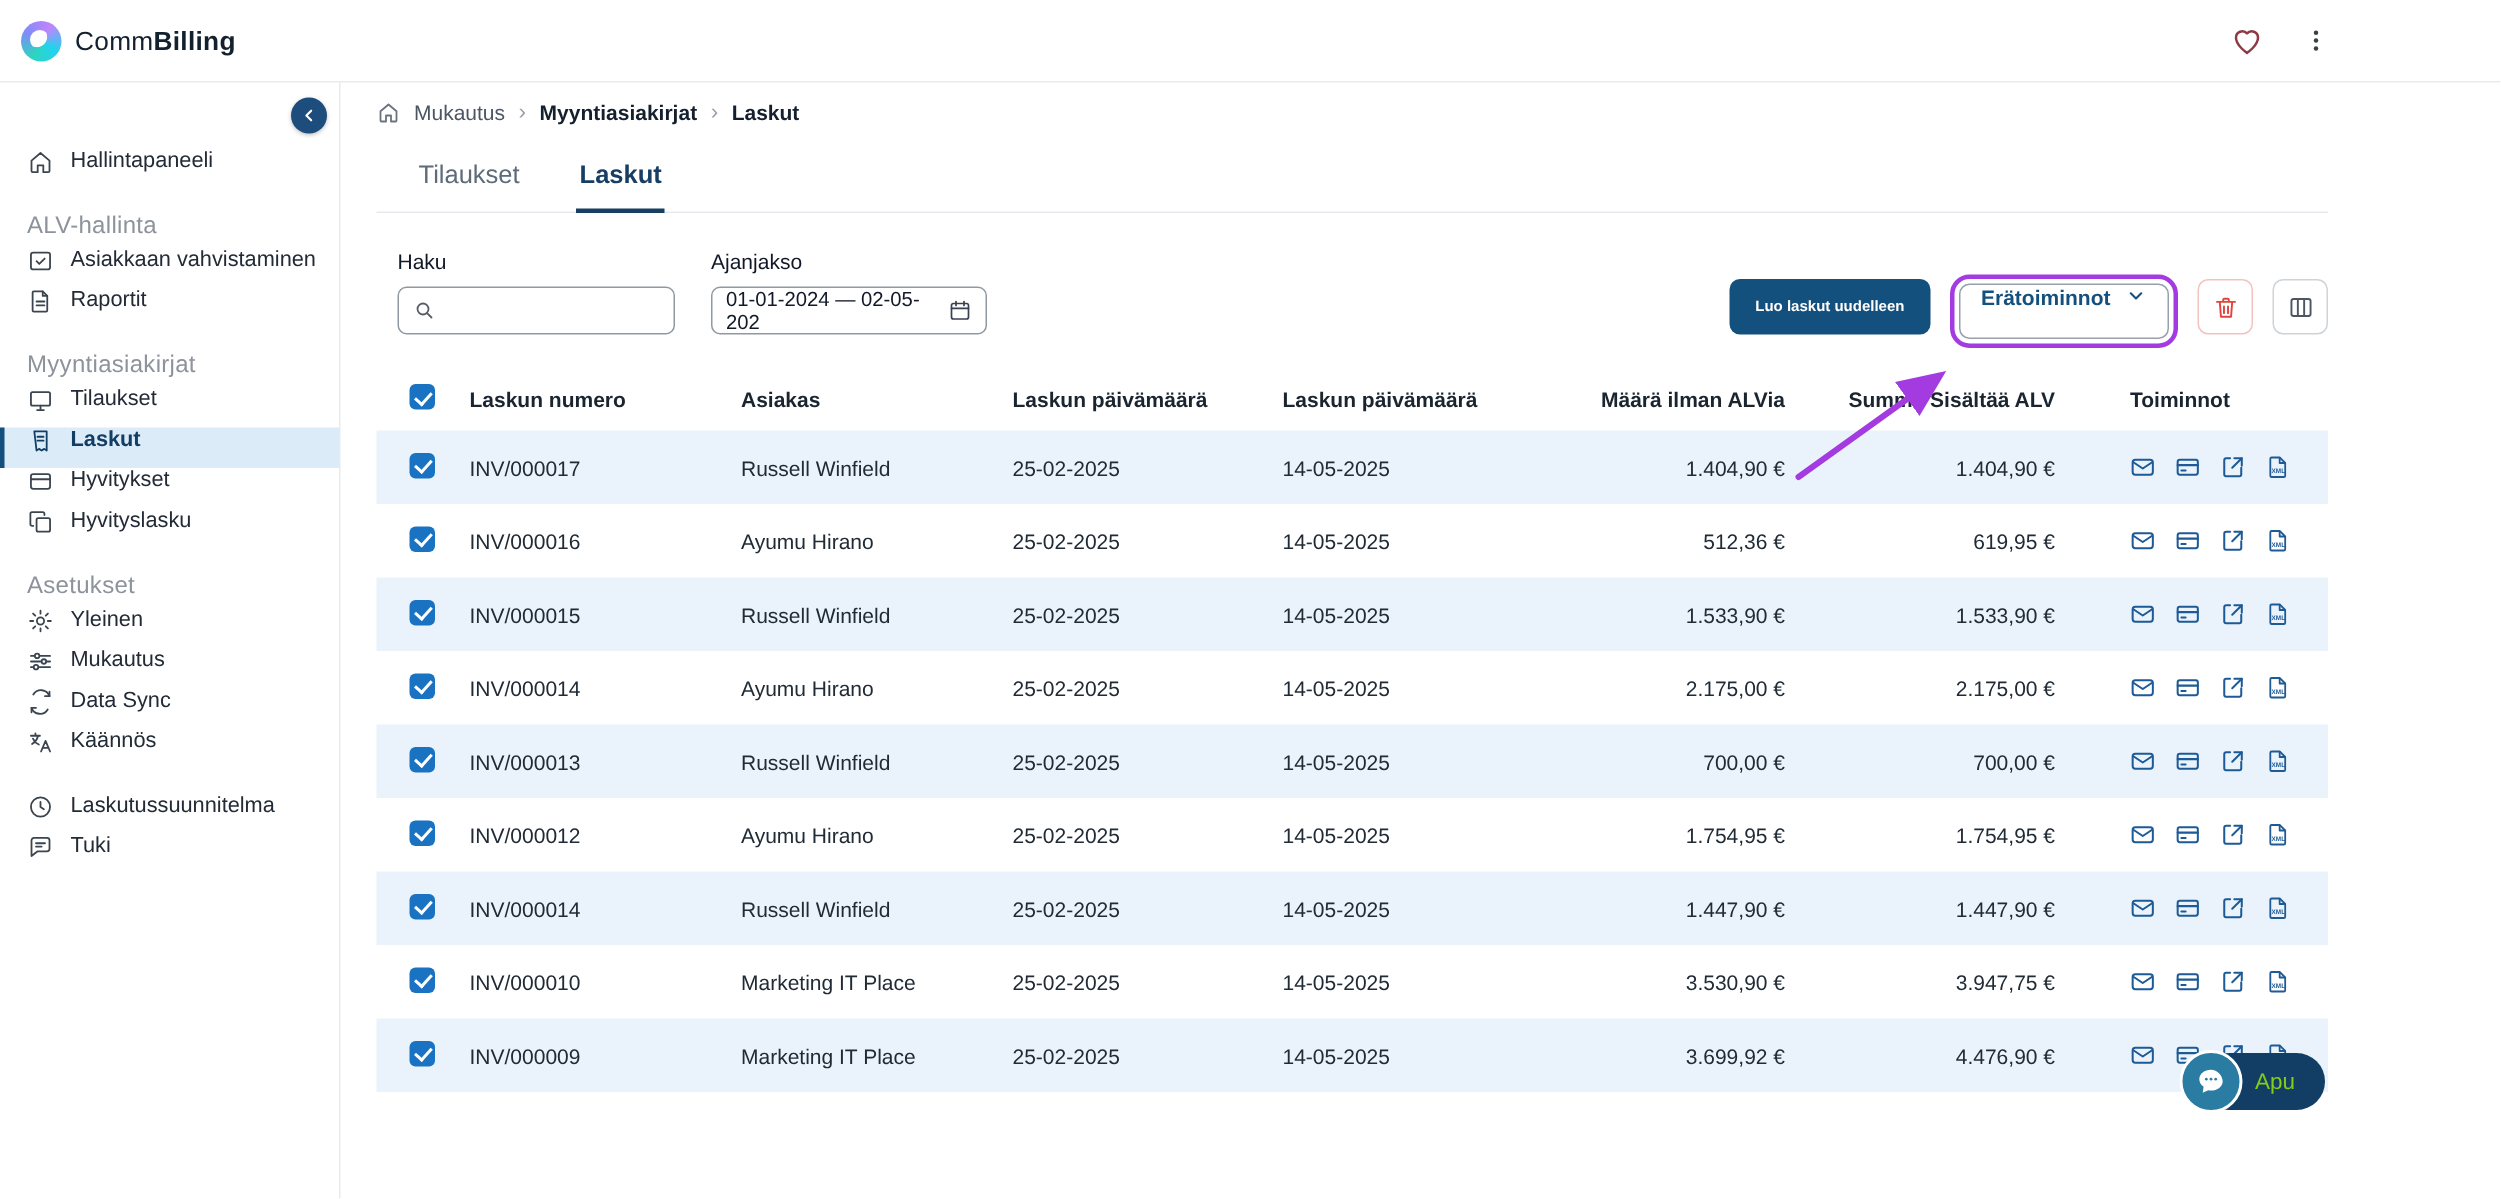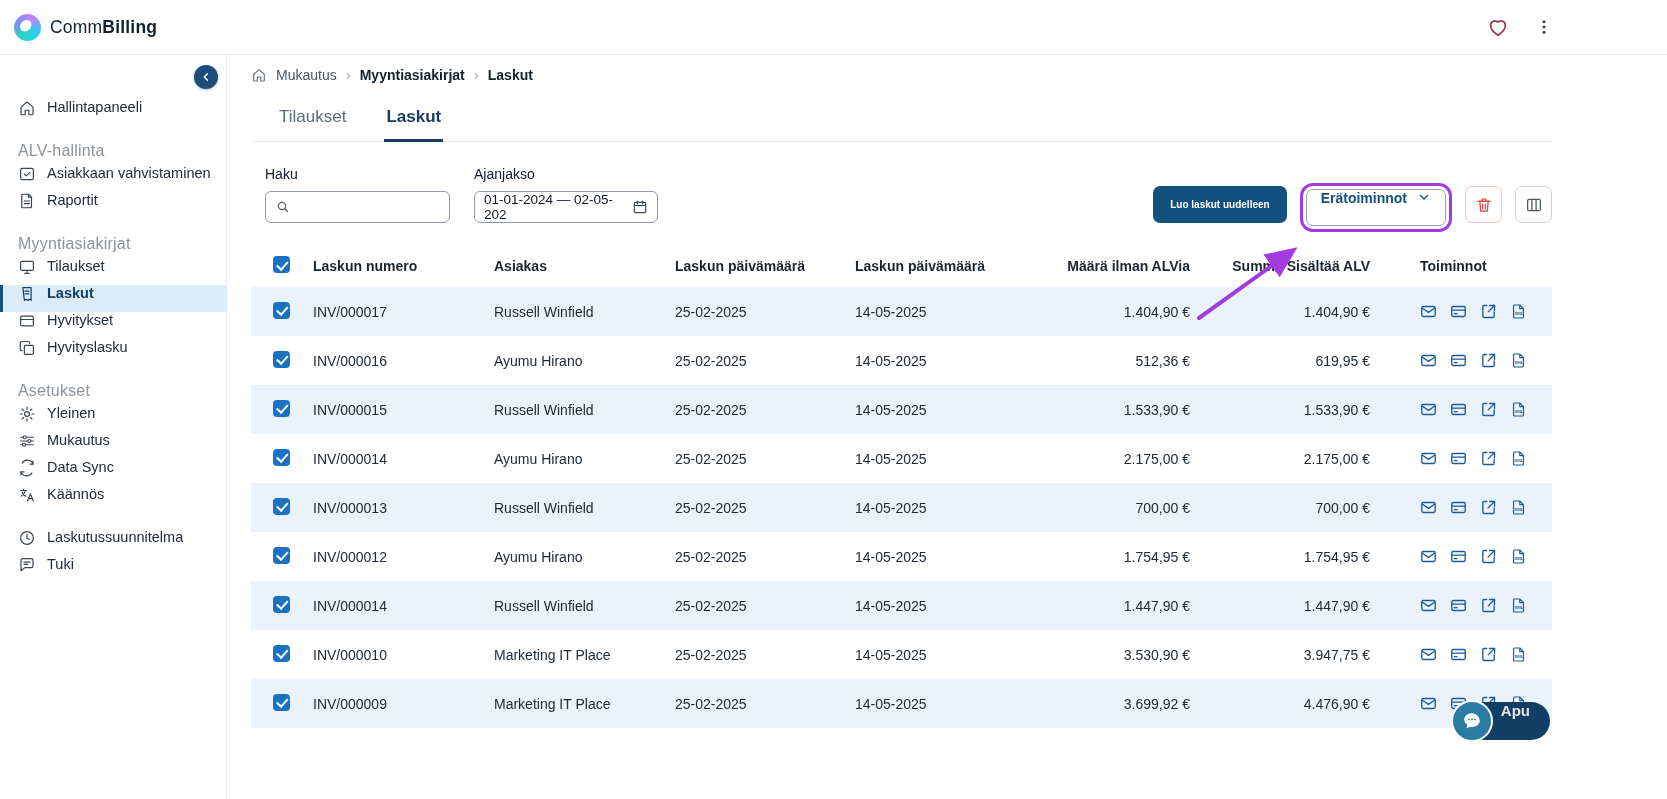--- a/index.html
+++ b/index.html
@@ -81,22 +81,22 @@
   .actions-cell{display:flex;gap:13px;padding-left:40px;color:#1d5a96}
   .abtn{display:flex;cursor:pointer}
   .checkbox{width:17px;height:17px;border-radius:4px;background:var(--checkbox);position:relative;
     cursor:pointer;margin-left:8px;display:inline-block}
   .checkbox::after{content:"";position:absolute;left:5.5px;top:2.5px;width:4.5px;height:8.5px;
     border:solid #fff;border-width:0 2.3px 2.3px 0;transform:rotate(42deg)}
   
   .help-fab{position:absolute;right:117px;bottom:57px;display:flex;align-items:center;z-index:6}
   .help-chat{width:42px;height:42px;border-radius:50%;background:var(--help-circle);display:flex;
     align-items:center;justify-content:center;margin-right:-28px;z-index:2;cursor:pointer;border:2px solid #fff}
-  .help-pill{background:var(--help-pill);color:#e5e5e5;height:38px;border-radius:20px;display:flex;
-    align-items:flex-start;padding:0 20px 0 36px;font-size:15px;font-weight:700;cursor:pointer}
+  .help-pill{background:var(--help-pill);color:#84cc16;height:38px;border-radius:20px;display:flex;
+    align-items:center;padding:0 20px 0 36px;font-size:15px;font-weight:400;cursor:pointer}
 </style>
 </head>
 <body>
 
 <header class="topbar">
   <div class="brand">
     <span class="brand-logo"></span>
     <span class="brand-text"><span>Comm</span><b>Billing</b></span>
   </div>
   <div class="topbar-right">

